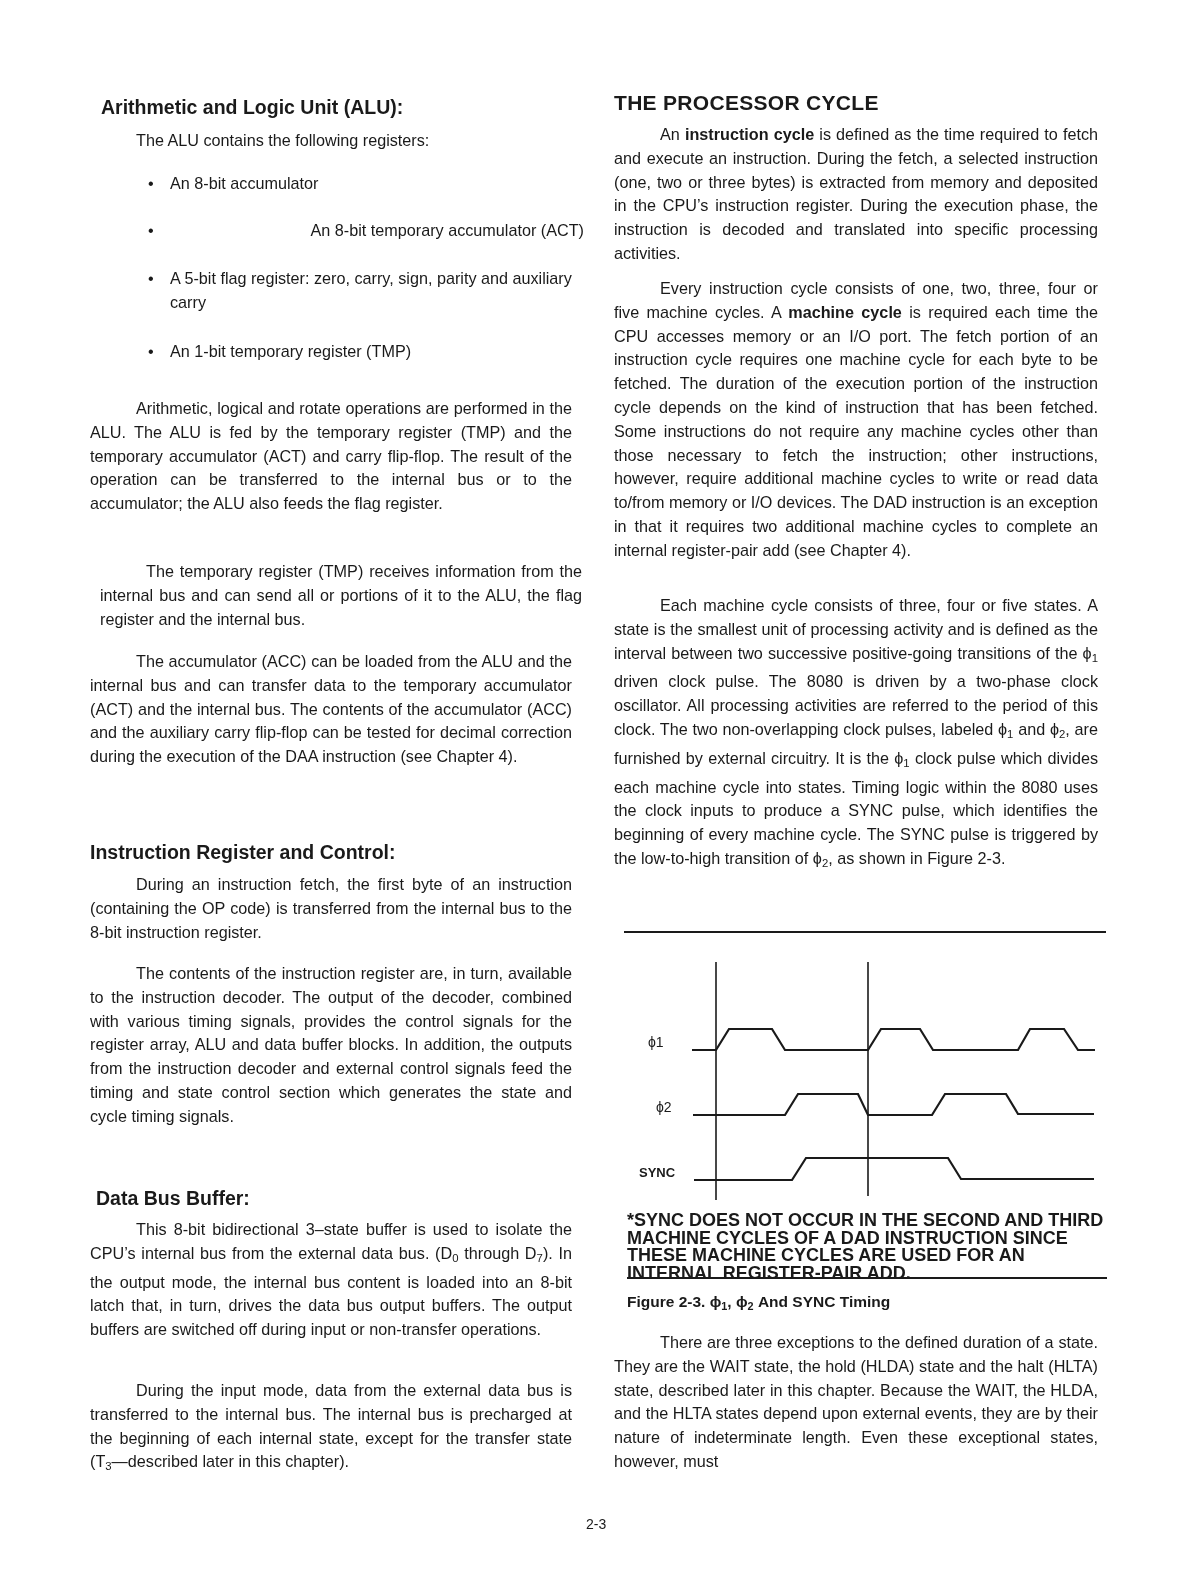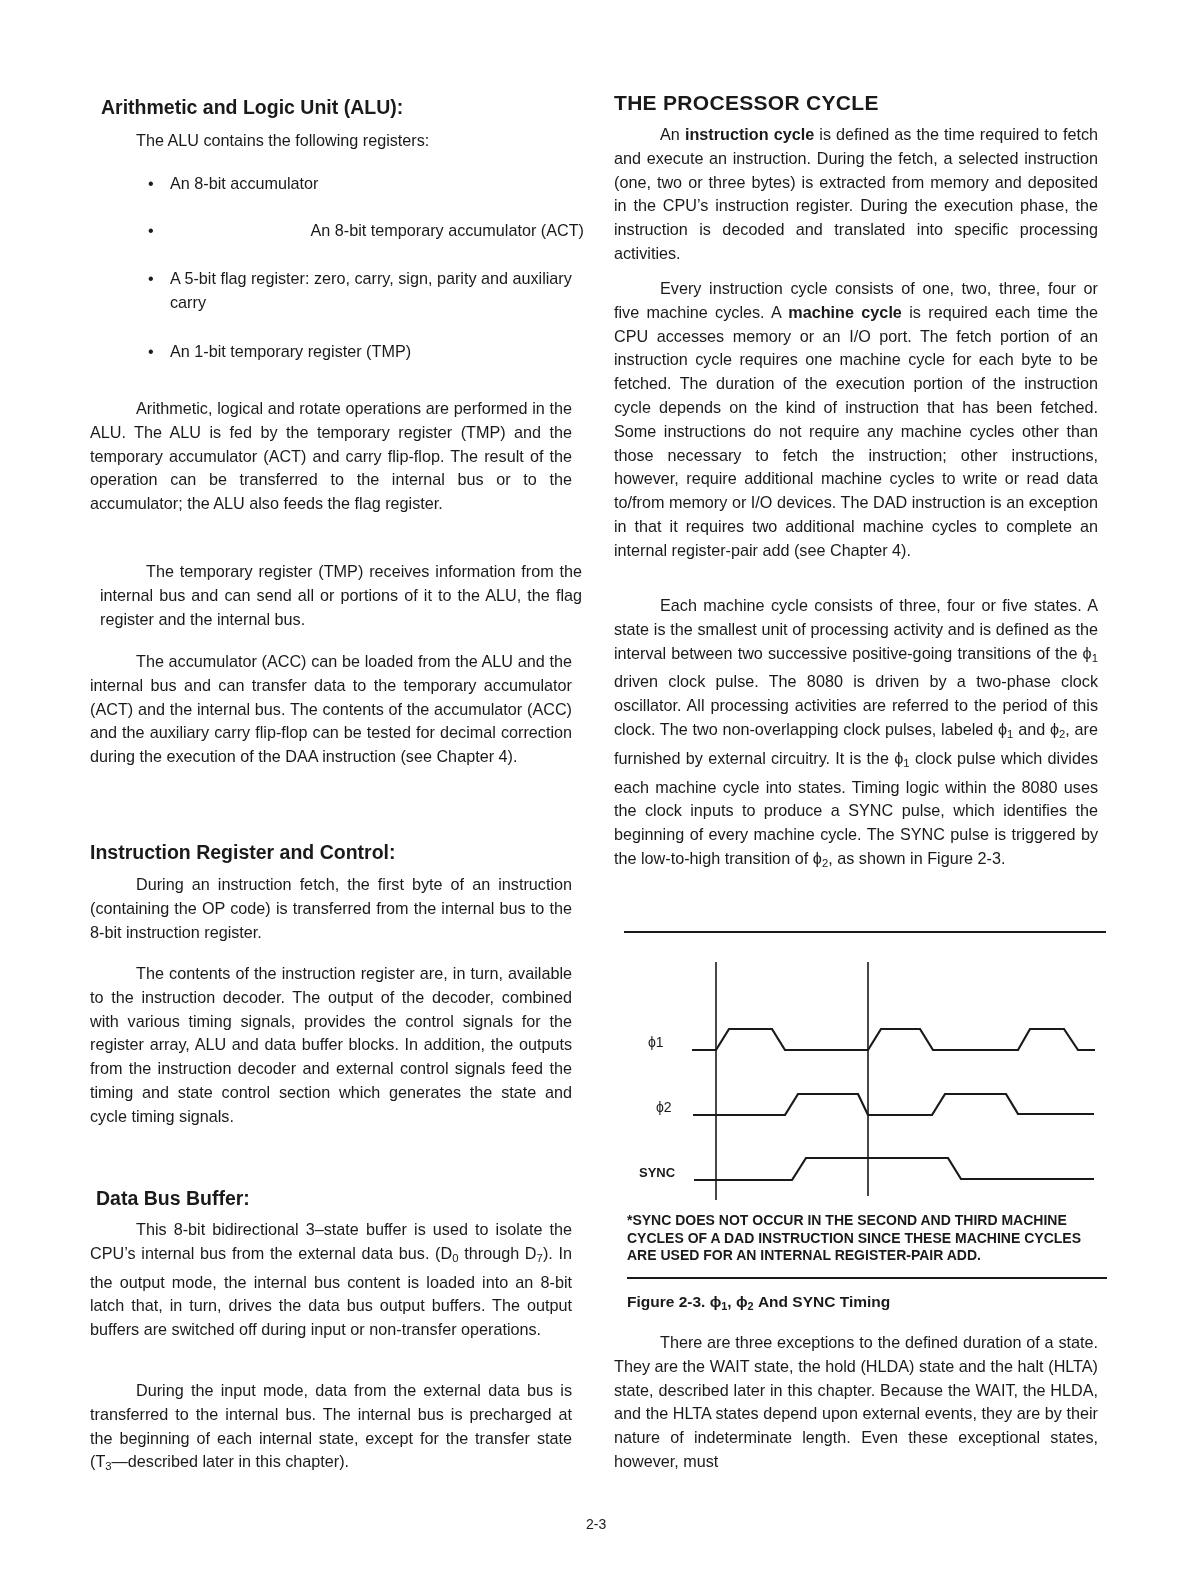--- a/index.html
+++ b/index.html
@@ -12,21 +12,21 @@
   .h1 { font-size: 19.5px; }
   .h2 { font-size: 21px; letter-spacing: 0.3px; }
   .p { position: absolute; font-size: 16.2px; line-height: 23.8px; text-align: justify; }
   .p .ind { display: inline-block; width: 46px; }
   .bullets { position: absolute; left: 46px; width: 436px; font-size: 16.2px; line-height: 23.8px; }
   .bullet { position: absolute; left: 12px; width: 436px; padding-left: 22px; box-sizing: border-box; }
   .bullet::before { content: "•"; position: absolute; left: 0; top: 0; }
   .rule { position: absolute; height: 2px; background: #1a1a1a; }
   .fig { position: absolute; left: 614px; top: 958px; width: 484px; height: 300px; }
   .fig svg { position: absolute; left: 0; top: 0; }
-  .fignote { position: absolute; left: 627px; top: 1212px; width: 480px; font-size: 14px; line-height: 17.5px; font-weight: bold; }
+  .fignote { position: absolute; left: 627px; top: 1212px; width: 480px; font-size: 18px; line-height: 17.5px; font-weight: bold; }
   .caption { position: absolute; left: 627px; top: 1293px; font-size: 15.5px; font-weight: bold; white-space: nowrap; }
   .pagenum { position: absolute; left: 586px; top: 1516px; font-size: 14px; }
   sub { font-size: 70%; vertical-align: -3px; }
 </style>
 </head>
 <body>
 
 <div class="col left">
   <div class="h h1" style="top:96px;left:11px;text-align:center;">Arithmetic and Logic Unit (ALU):</div>
   <div class="p" style="top:129px;left:46px;width:436px;">The ALU contains the following registers:</div>

